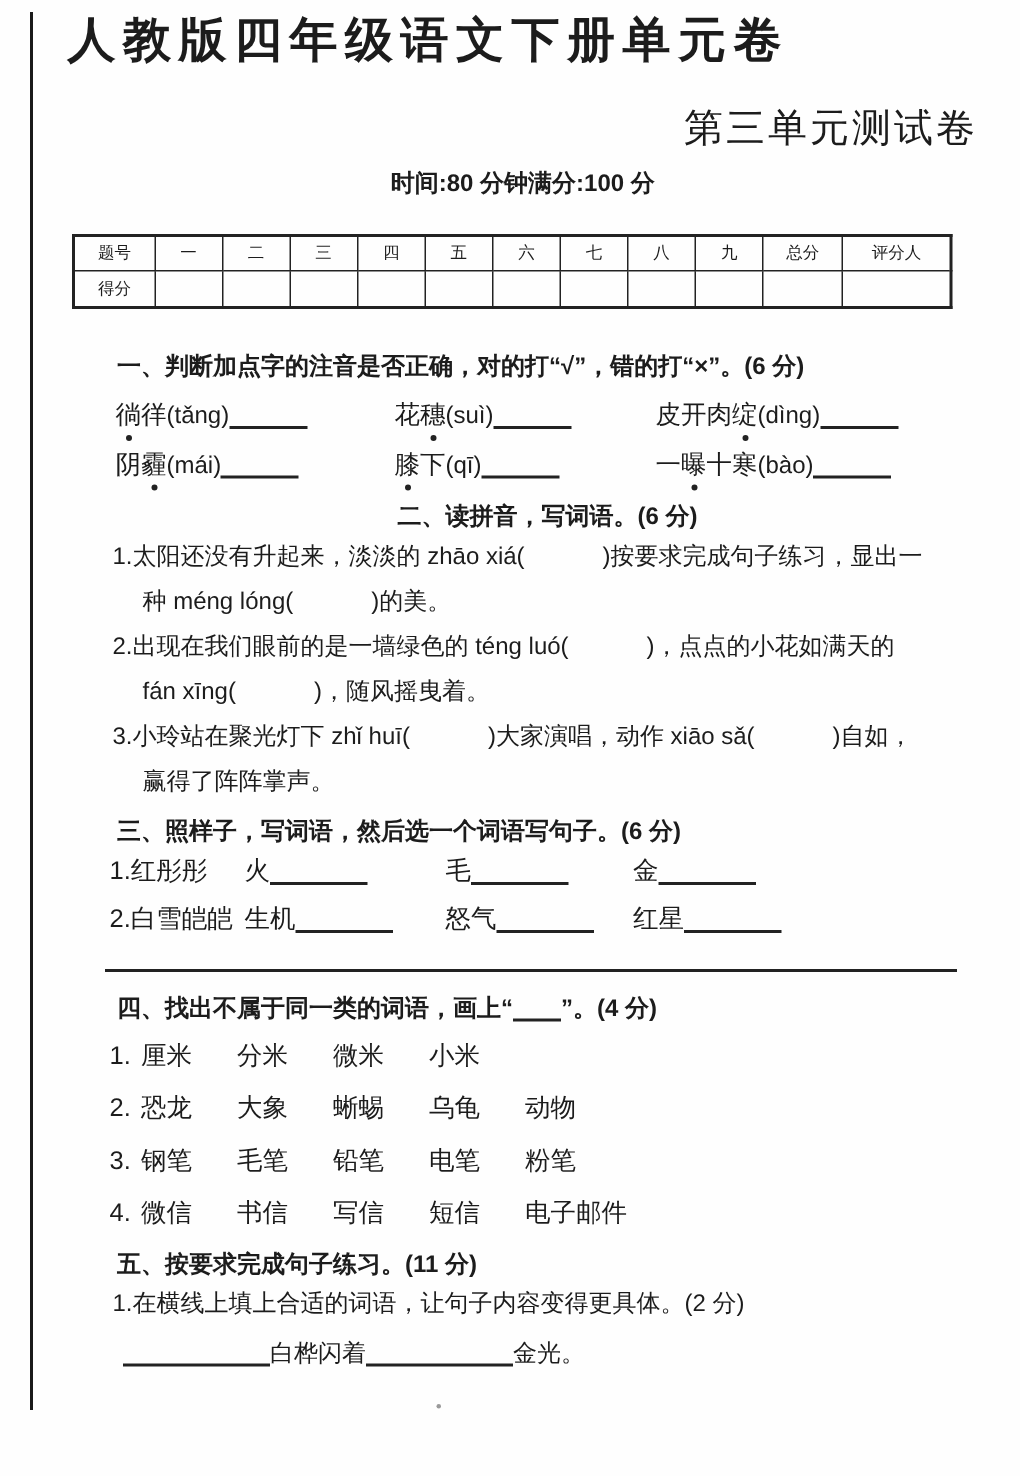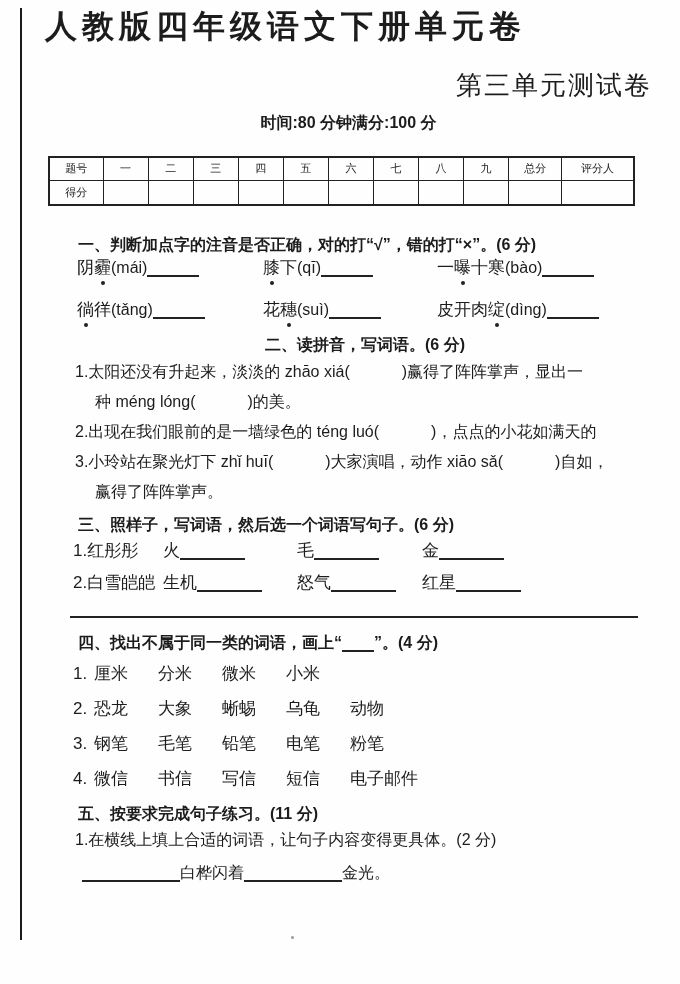--- a/index.html
+++ b/index.html
@@ -112,47 +112,48 @@
         <td></td>
         <td></td>
         <td></td>
         <td></td>
         <td></td>
       </tr>
     </tbody>
       </table>
 
     <div class="q-heading" id="q1h">一、判断加点字的注音是否正确，对的打“√”，错的打“×”。(6 分)</div>
+    <div class="q1-row first">
+      <span class="q1c1">
+        <span></span><span class="dotted">徜</span><span>徉</span><span class="pinyin">(tǎng)</span><span class="blank w52"></span>
+      </span>
+      <span class="q1c2">
+        <span>花</span><span class="dotted">穗</span><span></span><span class="pinyin">(suì)</span><span class="blank w52"></span>
+      </span>
+      <span class="q1c3">
+        <span>皮开肉</span><span class="dotted">绽</span><span></span><span class="pinyin">(dìng)</span><span class="blank w52"></span>
+      </span>
+    </div>
     <div class="q1-row">
       <span class="q1c1">
         <span>阴</span><span class="dotted">霾</span><span></span><span class="pinyin">(mái)</span><span class="blank w52"></span>
       </span>
       <span class="q1c2">
         <span></span><span class="dotted">膝</span><span>下</span><span class="pinyin">(qī)</span><span class="blank w52"></span>
       </span>
       <span class="q1c3">
         <span>一</span><span class="dotted">曝</span><span>十寒</span><span class="pinyin">(bào)</span><span class="blank w52"></span>
       </span>
     </div>
-    <div class="q1-row first">
-      <span class="q1c1">
-        <span></span><span class="dotted">徜</span><span>徉</span><span class="pinyin">(tǎng)</span><span class="blank w52"></span>
-      </span>
-      <span class="q1c2">
-        <span>花</span><span class="dotted">穗</span><span></span><span class="pinyin">(suì)</span><span class="blank w52"></span>
-      </span>
-      <span class="q1c3">
-        <span>皮开肉</span><span class="dotted">绽</span><span></span><span class="pinyin">(dìng)</span><span class="blank w52"></span>
-      </span>
-    </div>
 
     <div class="q-heading" id="q2h">二、读拼音，写词语。(6 分)</div>
-    <div class="line num-line"><span>1.</span><span>太阳还没有升起来，淡淡的 zhāo xiá(</span><span class="pgap"></span><span>)赢得了阵阵掌声，显出一</span></div>
+    <div class="line num-line"><span>1.</span><span>太阳还没有升起来，淡淡的 zhāo xiá(</span><span class="pgap"></span><span>)按要求完成句子练习，显出一</span></div>
     <div class="line cont-line"><span>种 méng lóng(</span><span class="pgap"></span><span>)的美。</span></div>
     <div class="line num-line"><span>2.</span><span>出现在我们眼前的是一墙绿色的 téng luó(</span><span class="pgap"></span><span>)，点点的小花如满天的</span></div>
+    <div class="line cont-line"><span>fán xīng(</span><span class="pgap"></span><span>)，随风摇曳着。</span></div>
     <div class="line num-line"><span>3.</span><span>小玲站在聚光灯下 zhǐ huī(</span><span class="pgap"></span><span>)大家演唱，动作 xiāo sǎ(</span><span class="pgap"></span><span>)自如，</span></div>
     <div class="line cont-line"><span>赢得了阵阵掌声。</span></div>
 
     <div class="q-heading" id="q3h">三、照样子，写词语，然后选一个词语写句子。(6 分)</div>
     <div class="q3-row">
       <span class="q3c1"><span>1.</span><span>红彤彤</span></span>
       <span class="q3c2"><span>火</span><span class="blank w65"></span></span>
       <span class="q3c3"><span>毛</span><span class="blank w65"></span></span>
       <span class="q3c4"><span>金</span><span class="blank w65"></span></span>
     </div>

